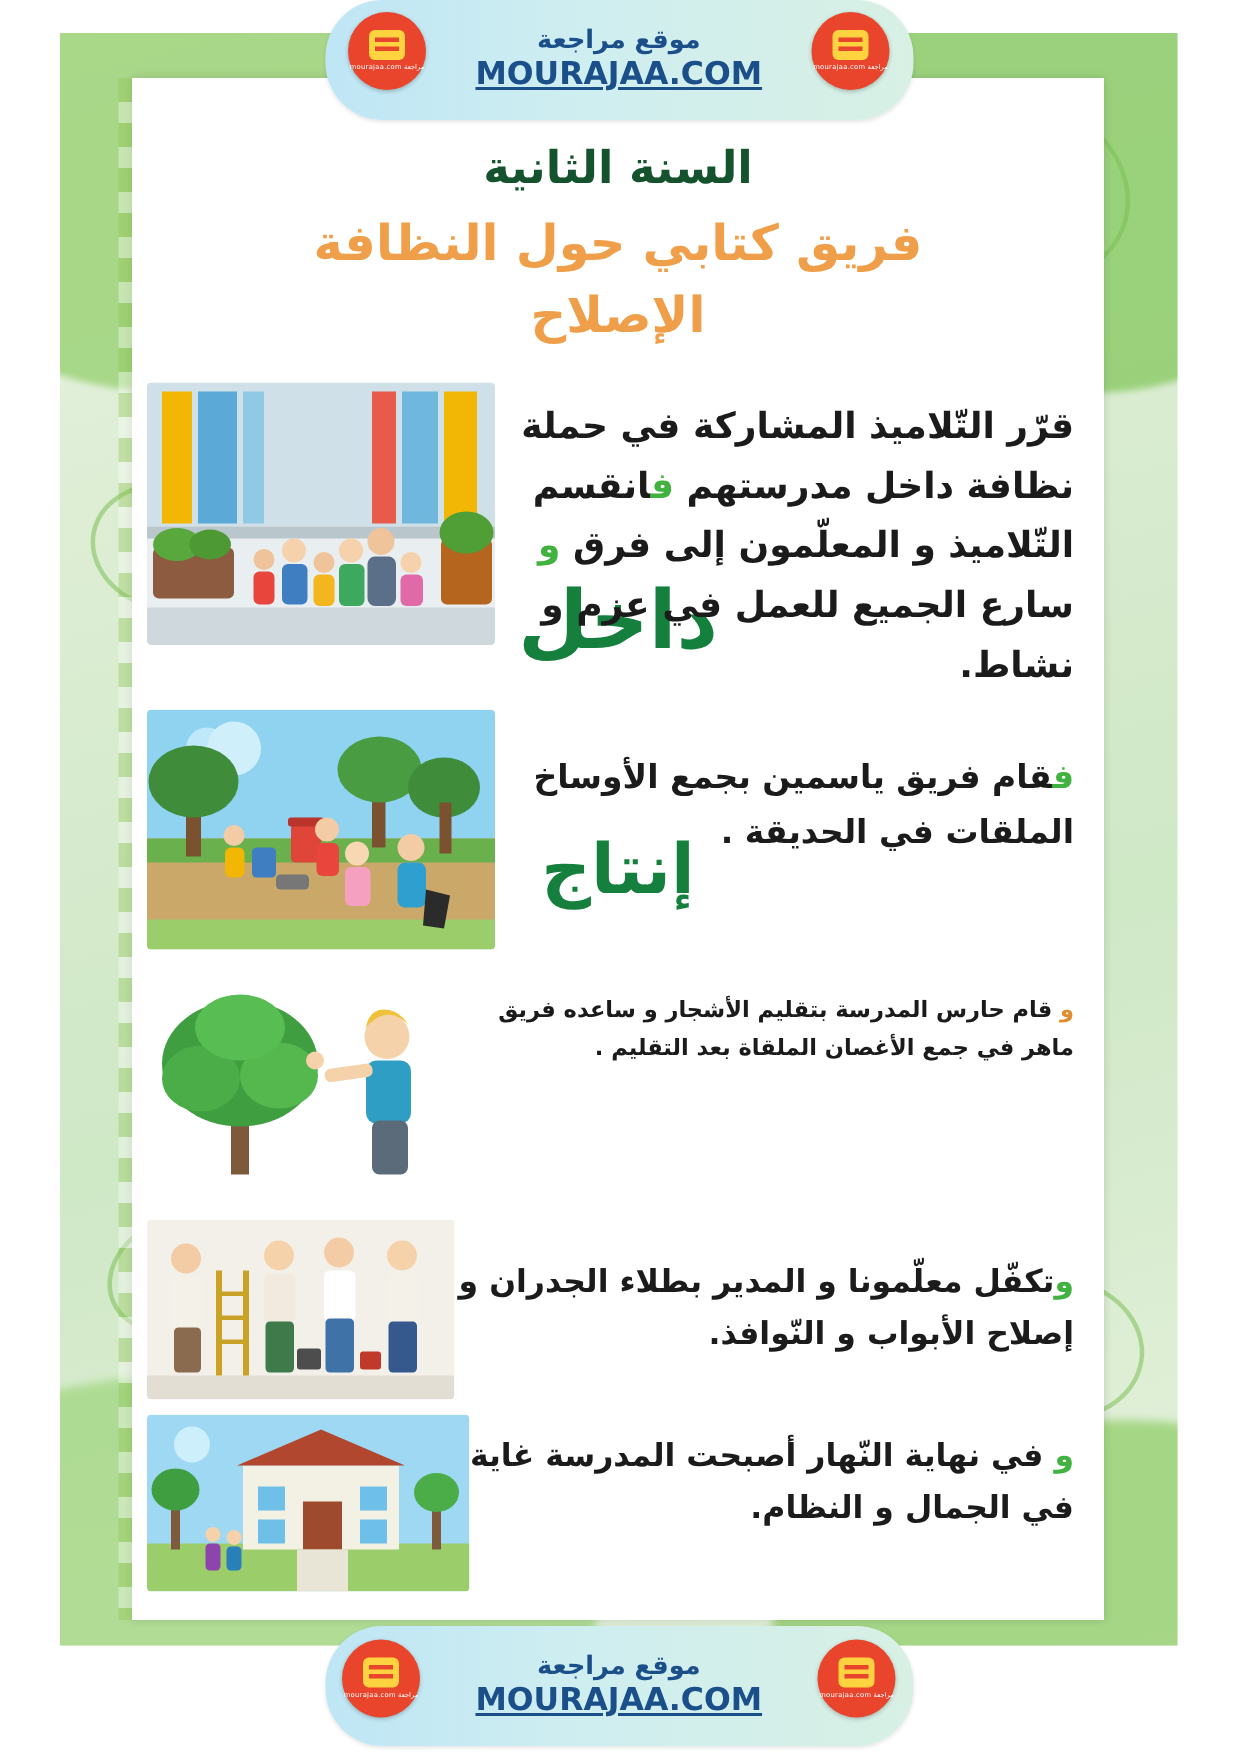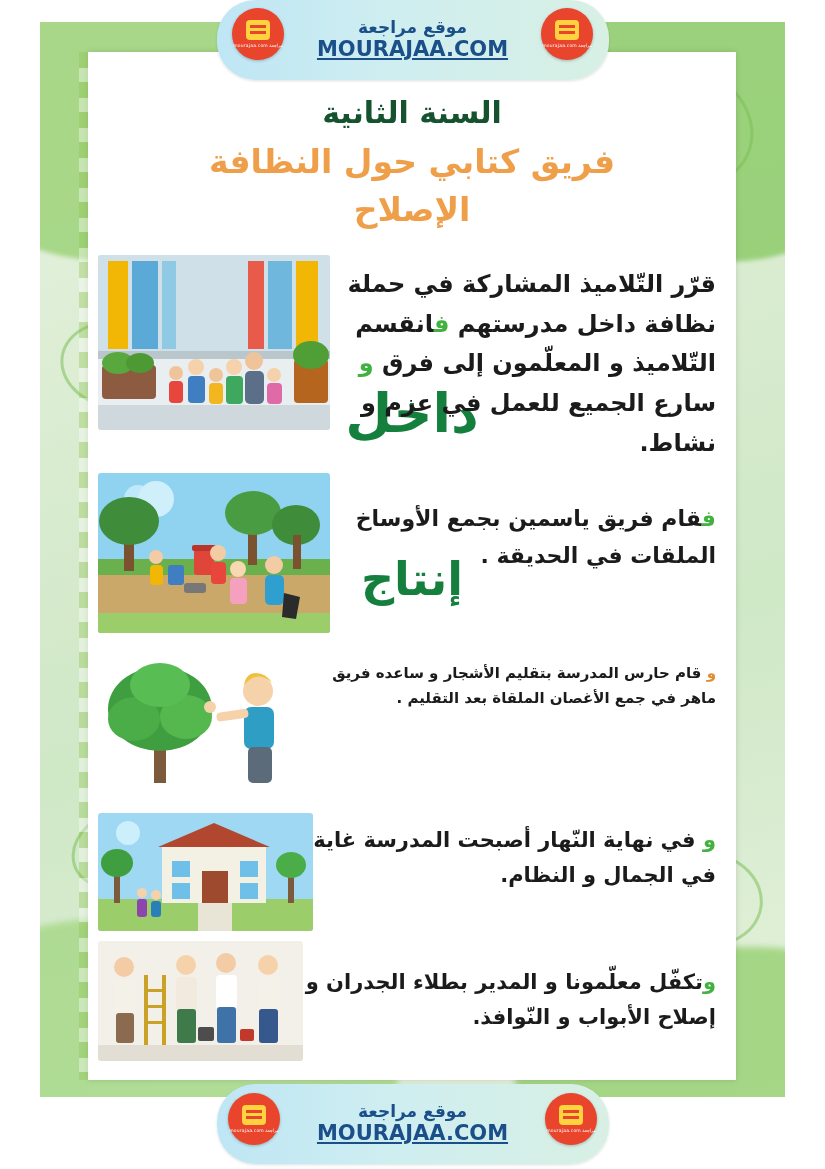--- a/index.html
+++ b/index.html
@@ -242,20 +242,54 @@
               <ellipse cx="36" cy="76" rx="26" ry="22" fill="#4aad48"></ellipse>
               <ellipse cx="88" cy="74" rx="26" ry="22" fill="#55b84f"></ellipse>
               <ellipse cx="62" cy="42" rx="30" ry="22" fill="#58bd53"></ellipse>
 
               <circle cx="160" cy="48" r="15" fill="#f6d2ab"></circle>
               <path d="M146 42 q14 -16 28 -2 q-6 -10 -16 -10 q-10 0 -12 12z" fill="#f0c23c"></path>
               <rect x="146" y="64" width="30" height="42" rx="7" fill="#2f9ec4"></rect>
               <rect x="150" y="104" width="24" height="36" rx="5" fill="#5c6b7a"></rect>
               <rect x="118" y="70" width="32" height="9" rx="4" fill="#f6d2ab" transform="rotate(-8 118 70)"></rect>
               <circle cx="112" cy="64" r="6" fill="#f6d2ab"></circle>
+            </svg>
+          </div>
+        </div>
+
+        <div class="block b-4">
+          <div class="txt"><span class="green">و</span><span>تكفّل معلّمونا و المدير بطلاء الجدران و إصلاح الأبواب و النّوافذ.</span></div>
+          <div class="pic p4">
+            <svg viewBox="0 0 205 120" width="205" height="120">
+              <rect width="205" height="120" fill="#f3f0ea"></rect>
+              <rect x="0" y="104" width="205" height="16" fill="#e3ded4"></rect>
+
+              <circle cx="26" cy="26" r="10" fill="#f3cba4"></circle>
+                <rect x="16" y="38" width="21" height="36" rx="4" fill="#f4f1e8"></rect>
+                <rect x="18" y="72" width="18" height="30" rx="3" fill="#8a6b4f"></rect>
+
+              <rect x="46" y="34" width="4" height="70" fill="#c9a227"></rect>
+                <rect x="64" y="34" width="4" height="70" fill="#c9a227"></rect>
+              <rect x="46" y="48" width="22" height="3" fill="#c9a227"></rect>
+                <rect x="46" y="64" width="22" height="3" fill="#c9a227"></rect>
+                <rect x="46" y="80" width="22" height="3" fill="#c9a227"></rect>
+
+              <circle cx="88" cy="24" r="10" fill="#f6d2ab"></circle>
+                <rect x="78" y="36" width="21" height="34" rx="4" fill="#f2eade"></rect>
+                <rect x="79" y="68" width="19" height="34" rx="3" fill="#3f7a4b"></rect>
+
+              <circle cx="128" cy="22" r="10" fill="#f3cba4"></circle>
+                <rect x="118" y="34" width="21" height="34" rx="4" fill="#ffffff"></rect>
+                <rect x="119" y="66" width="19" height="36" rx="3" fill="#3f73a8"></rect>
+
+              <circle cx="170" cy="24" r="10" fill="#f6d2ab"></circle>
+                <rect x="160" y="36" width="21" height="34" rx="4" fill="#f4f1e8"></rect>
+                <rect x="161" y="68" width="19" height="34" rx="3" fill="#35598c"></rect>
+              <rect x="100" y="86" width="16" height="14" rx="2" fill="#4d4d4d"></rect>
+              <rect x="142" y="88" width="14" height="12" rx="2" fill="#c0392b"></rect>
             </svg>
           </div>
         </div>
 
         <div class="block b-5">
           <div class="txt"><span class="green">و</span><span> في نهاية النّهار أصبحت المدرسة غاية في الجمال و النظام.</span></div>
           <div class="pic p5">
             <svg viewBox="0 0 215 118" width="215" height="118">
               <rect width="215" height="118" fill="#9fd8f2"></rect>
               <circle cx="30" cy="20" r="12" fill="#cdeefb"></circle>
@@ -273,54 +307,20 @@
               <rect x="190" y="58" width="6" height="32" fill="#7d5a3c"></rect>
               <ellipse cx="193" cy="52" rx="15" ry="13" fill="#4aad48"></ellipse>
               <circle cx="44" cy="80" r="5" fill="#f6d2ab"></circle>
                 <rect x="39" y="86" width="10" height="18" rx="3" fill="#8e44ad"></rect>
               <circle cx="58" cy="82" r="5" fill="#f6d2ab"></circle>
                 <rect x="53" y="88" width="10" height="16" rx="3" fill="#2980b9"></rect>
             </svg>
           </div>
         </div>
 
-        <div class="block b-4">
-          <div class="txt"><span class="green">و</span><span>تكفّل معلّمونا و المدير بطلاء الجدران و إصلاح الأبواب و النّوافذ.</span></div>
-          <div class="pic p4">
-            <svg viewBox="0 0 205 120" width="205" height="120">
-              <rect width="205" height="120" fill="#f3f0ea"></rect>
-              <rect x="0" y="104" width="205" height="16" fill="#e3ded4"></rect>
-
-              <circle cx="26" cy="26" r="10" fill="#f3cba4"></circle>
-                <rect x="16" y="38" width="21" height="36" rx="4" fill="#f4f1e8"></rect>
-                <rect x="18" y="72" width="18" height="30" rx="3" fill="#8a6b4f"></rect>
-
-              <rect x="46" y="34" width="4" height="70" fill="#c9a227"></rect>
-                <rect x="64" y="34" width="4" height="70" fill="#c9a227"></rect>
-              <rect x="46" y="48" width="22" height="3" fill="#c9a227"></rect>
-                <rect x="46" y="64" width="22" height="3" fill="#c9a227"></rect>
-                <rect x="46" y="80" width="22" height="3" fill="#c9a227"></rect>
-
-              <circle cx="88" cy="24" r="10" fill="#f6d2ab"></circle>
-                <rect x="78" y="36" width="21" height="34" rx="4" fill="#f2eade"></rect>
-                <rect x="79" y="68" width="19" height="34" rx="3" fill="#3f7a4b"></rect>
-
-              <circle cx="128" cy="22" r="10" fill="#f3cba4"></circle>
-                <rect x="118" y="34" width="21" height="34" rx="4" fill="#ffffff"></rect>
-                <rect x="119" y="66" width="19" height="36" rx="3" fill="#3f73a8"></rect>
-
-              <circle cx="170" cy="24" r="10" fill="#f6d2ab"></circle>
-                <rect x="160" y="36" width="21" height="34" rx="4" fill="#f4f1e8"></rect>
-                <rect x="161" y="68" width="19" height="34" rx="3" fill="#35598c"></rect>
-              <rect x="100" y="86" width="16" height="14" rx="2" fill="#4d4d4d"></rect>
-              <rect x="142" y="88" width="14" height="12" rx="2" fill="#c0392b"></rect>
-            </svg>
-          </div>
-        </div>
-
       </div>
     </div>
   </div>
 
   <div class="banner banner-top">
     <div class="l1">موقع مراجعة</div>
     <div class="l2">MOURAJAA.COM</div>
   </div>
   <div class="badge badge-tl">
     <div class="bi"></div>

